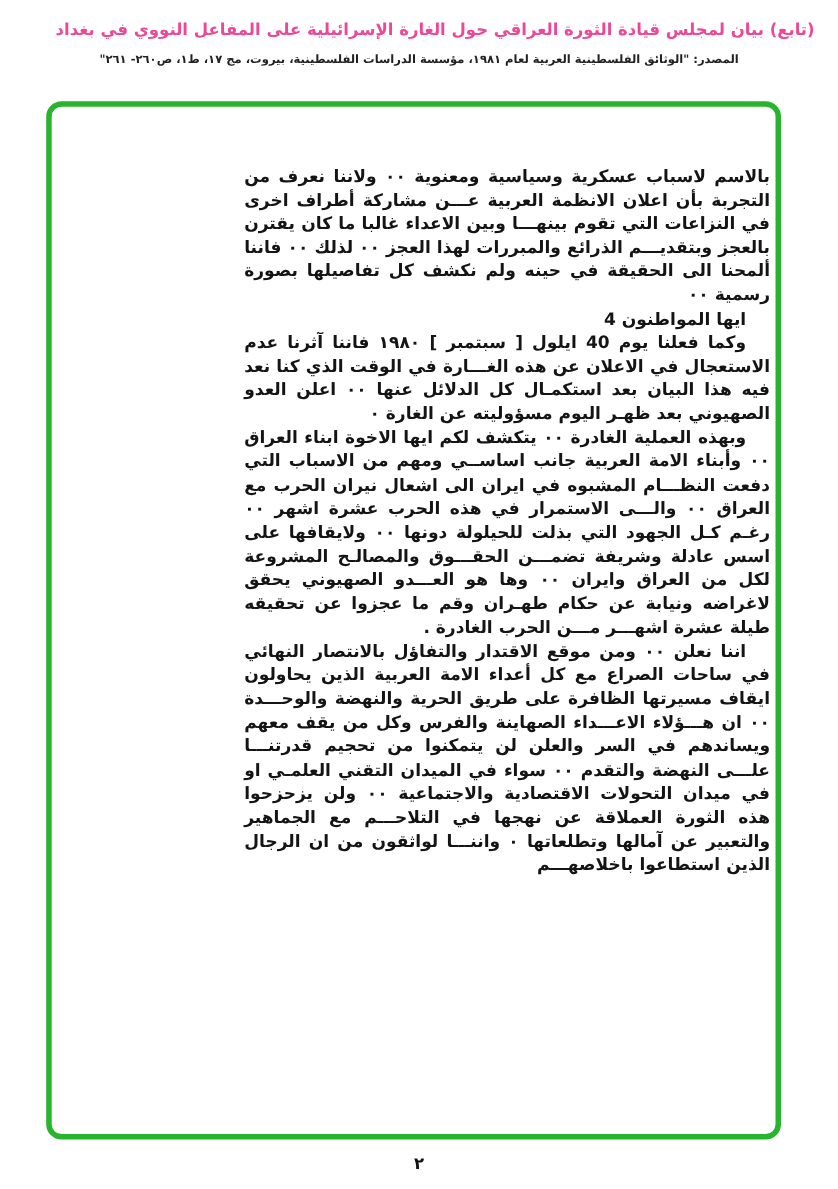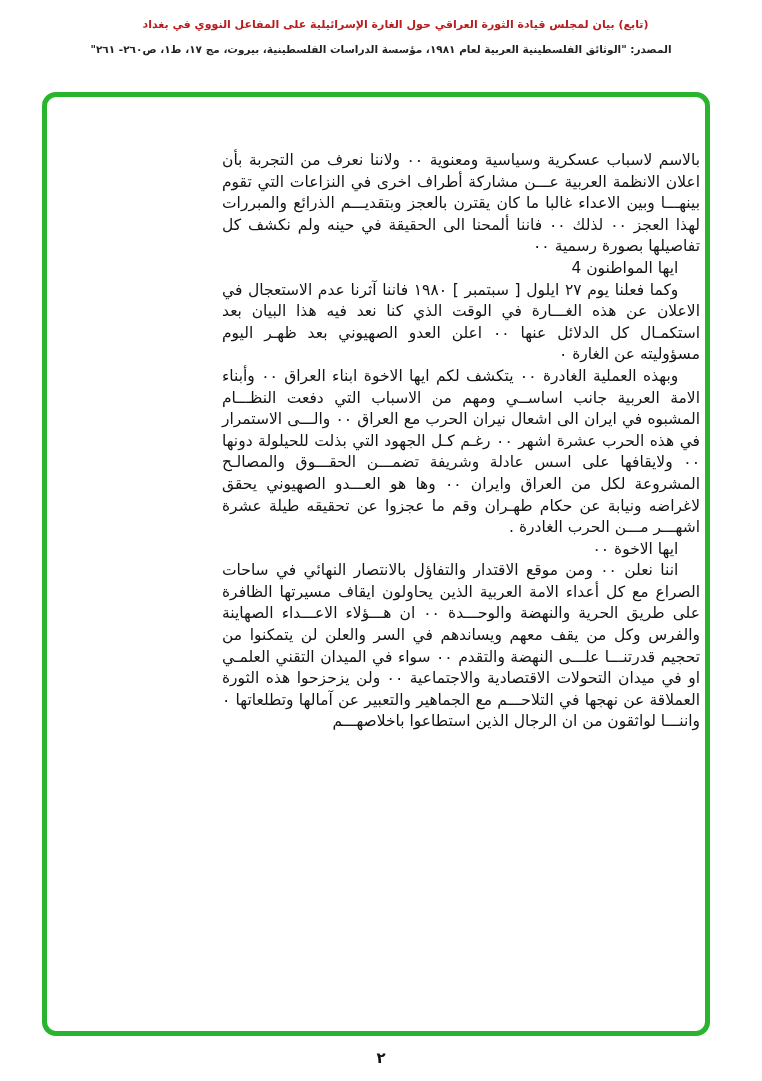--- a/index.html
+++ b/index.html
@@ -18,23 +18,23 @@
   }
   .header {
     position: absolute;
     top: 18px;
     left: 0;
     width: 100%;
     text-align: center;
     direction: rtl;
   }
   .header .title {
-    font-size: 11px;
+    font-size: 15px;
     font-weight: 700;
-    color: #b91c1c;
+    color: #ec4899;
     letter-spacing: 0px;
     padding-left: 29px;
   }
   .header .source {
     margin-top: 12px;
     font-size: 10.5px;
     font-weight: 700;
     color: #222222;
   }
   .frame {
@@ -50,21 +50,21 @@
   }
   .text-block {
     position: absolute;
     top: 150px;
     right: 62px;
     width: 478px;
     direction: rtl;
     text-align: justify;
     font-size: 15.5px;
     line-height: 21.6px;
-    font-weight: 400;
+    font-weight: 700;
     color: #141414;
   }
   .text-block p {
     margin: 0;
     padding: 0;
   }
   .text-block p.indent {
     text-indent: 1.4em;
   }
   .page-number {
@@ -88,21 +88,20 @@
     <div class="title">(تابع) بيان لمجلس قيادة الثورة العراقي حول الغارة الإسرائيلية على المفاعل النووي في بغداد</div>
     <div class="source">المصدر: "الوثائق الفلسطينية العربية لعام ١٩٨١، مؤسسة الدراسات الفلسطينية، بيروت، مج ١٧، ط١، ص٢٦٠- ٢٦١"</div>
   </div>
 
   <div class="frame">
   </div>
 
   <div class="text-block">
     <p>بالاسم لاسباب عسكرية وسياسية ومعنوية ٠٠ ولاننا نعرف من التجربة بأن اعلان الانظمة العربية عـــن مشاركة أطراف اخرى في النزاعات التي تقوم بينهـــا وبين الاعداء غالبا ما كان يقترن بالعجز وبتقديـــم الذرائع والمبررات لهذا العجز ٠٠ لذلك ٠٠ فاننا ألمحنا الى الحقيقة في حينه ولم نكشف كل تفاصيلها بصورة رسمية ٠٠</p>
     <p class="indent">ايها المواطنون 4</p>
-    <p class="indent">وكما فعلنا يوم ٢٧ ايلول [ سبتمبر ] ١٩٨٠ فاننا آثرنا عدم الاستعجال في الاعلان عن هذه الغـــارة في الوقت الذي كنا نعد فيه هذا البيان بعد استكمـال كل الدلائل عنها ٠٠ اعلن العدو الصهيوني بعد ظهـر اليوم مسؤوليته عن الغارة ٠</p>
+    <p class="indent">وكما فعلنا يوم 40 ايلول [ سبتمبر ] ١٩٨٠ فاننا آثرنا عدم الاستعجال في الاعلان عن هذه الغـــارة في الوقت الذي كنا نعد فيه هذا البيان بعد استكمـال كل الدلائل عنها ٠٠ اعلن العدو الصهيوني بعد ظهـر اليوم مسؤوليته عن الغارة ٠</p>
     <p class="indent">وبهذه العملية الغادرة ٠٠ يتكشف لكم ايها الاخوة ابناء العراق ٠٠ وأبناء الامة العربية جانب اساســي ومهم من الاسباب التي دفعت النظـــام المشبوه في ايران الى اشعال نيران الحرب مع العراق ٠٠ والـــى الاستمرار في هذه الحرب عشرة اشهر ٠٠ رغـم كـل الجهود التي بذلت للحيلولة دونها ٠٠ ولايقافها على اسس عادلة وشريفة تضمـــن الحقـــوق والمصالـح المشروعة لكل من العراق وايران ٠٠ وها هو العـــدو الصهيوني يحقق لاغراضه ونيابة عن حكام طهـران وقم ما عجزوا عن تحقيقه طيلة عشرة اشهـــر مـــن الحرب الغادرة .</p>
-    <p class="indent">ايها الاخوة ٠٠</p>
     <p class="indent">اننا نعلن ٠٠ ومن موقع الاقتدار والتفاؤل بالانتصار النهائي في ساحات الصراع مع كل أعداء الامة العربية الذين يحاولون ايقاف مسيرتها الظافرة على طريق الحرية والنهضة والوحـــدة ٠٠ ان هـــؤلاء الاعـــداء الصهاينة والفرس وكل من يقف معهم ويساندهم في السر والعلن لن يتمكنوا من تحجيم قدرتنـــا علـــى النهضة والتقدم ٠٠ سواء في الميدان التقني العلمـي او في ميدان التحولات الاقتصادية والاجتماعية ٠٠ ولن يزحزحوا هذه الثورة العملاقة عن نهجها في التلاحـــم مع الجماهير والتعبير عن آمالها وتطلعاتها ٠ واننـــا لواثقون من ان الرجال الذين استطاعوا باخلاصهـــم</p>
   </div>
 
   <div class="page-number">٢</div>
 
 </div>
 
 </body></html>

